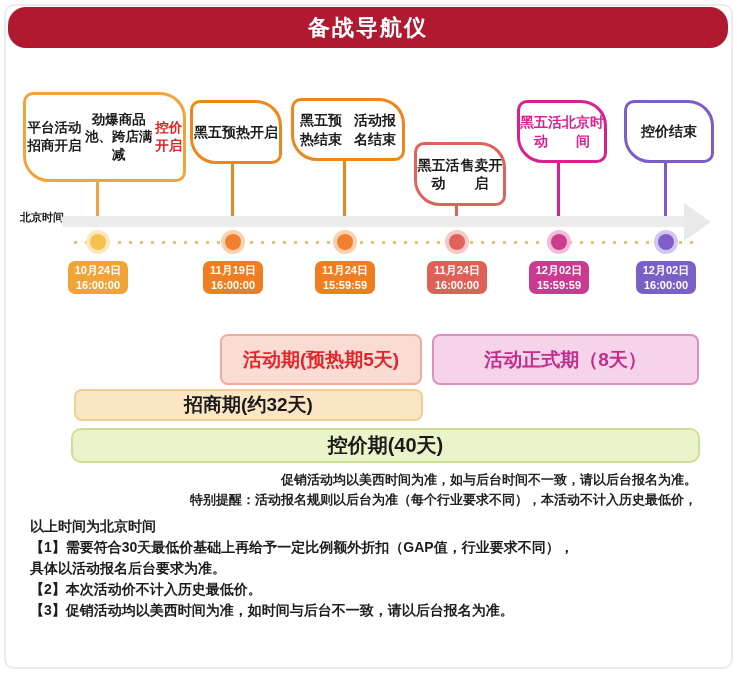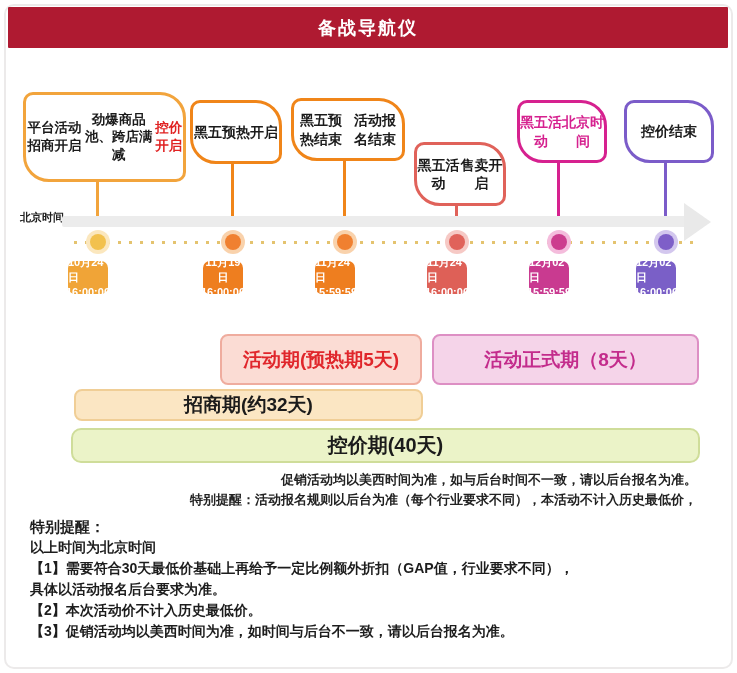--- a/index.html
+++ b/index.html
@@ -1,21 +1,21 @@
 <!DOCTYPE html>
 <html><head>
 <meta charset="utf-8">
 <style>
   html,body{margin:0;padding:0;background:#fff;}
   body{width:737px;height:673px;position:relative;overflow:hidden;
        font-family:"Liberation Sans","DejaVu Sans",sans-serif;}
   .stage{position:absolute;inset:0;}
   .frame{position:absolute;inset:4px;border:2px solid #ECEAEA;border-radius:10px;background:#fff;}
-  .title-bar{position:absolute;left:8px;top:7px;right:9px;height:41px;border-radius:1px;
-       background:var(--c,#AF1A31);color:#fff;font-weight:bold;font-size:18px;
+  .title-bar{position:absolute;left:8px;top:7px;right:9px;height:41px;border-radius:18px;
+       background:var(--c,#AF1A31);color:#fff;font-weight:bold;font-size:22px;
        display:flex;align-items:center;justify-content:center;letter-spacing:2px;}
   
   .callout{position:absolute;background:#fff;border:3px solid var(--c);
        border-radius:10px 26px 10px 26px;display:flex;flex-direction:row;
        justify-content:center;align-items:center;text-align:center;
        font-weight:bold;font-size:14px;line-height:1.3;color:var(--tc,#1b1b1b);z-index:3;}
   .c0{left:23px;top:92px;width:157px;height:84px;font-size:13.5px;}
   .c1{left:190px;top:100px;width:86px;height:58px;}
   .c2{left:291px;top:98px;width:108px;height:57px;}
   .c3{left:414px;top:142px;width:86px;height:58px;}
@@ -37,21 +37,21 @@
   .arrowhead{position:absolute;left:684px;top:203px;width:0;height:0;z-index:2;
        border-left:27px solid var(--c,#E9E9E9);border-top:19px solid transparent;border-bottom:19px solid transparent;}
   .dotline{position:absolute;left:70px;top:240px;width:630px;height:5px;z-index:1;
        background-image:radial-gradient(circle,var(--c,#E4C36F) 1.6px,transparent 1.9px);
        background-size:11px 5px;background-repeat:repeat-x;}
   .dot{position:absolute;top:230px;width:24px;height:24px;border-radius:50%;
        background:var(--h);z-index:2;}
   .dot::after{content:"";position:absolute;inset:4px;border-radius:50%;background:var(--d);}
   .d0{left:86px;} .d1{left:221px;} .d2{left:333px;} .d3{left:445px;} .d4{left:547px;} .d5{left:654px;}
   
-  .badge{position:absolute;top:261px;width:40px;height:33px;border-radius:7px;
+  .badge{position:absolute;top:261px;width:60px;height:33px;border-radius:7px;
        background:var(--c);color:#fff;font-weight:bold;font-size:11px;line-height:15px;
        display:flex;flex-direction:column;align-items:center;justify-content:center;z-index:2;}
   .b0{left:68px;} .b1{left:203px;text-align:center;} .b2{left:315px;} .b3{left:427px;} .b4{left:529px;} .b5{left:636px;}
   
   .period{position:absolute;border:2px solid var(--bd);background:var(--bg);
        color:var(--tc,#1b1b1b);display:flex;align-items:center;justify-content:center;
        border-radius:8px;box-sizing:border-box;}
   .p0{left:220px;top:334px;width:202px;height:51px;font-size:19px;font-weight:bold;}
   .p1{left:432px;top:334px;width:267px;height:51px;font-size:19px;font-weight:bold;}
   .p2{left:74px;top:389px;width:349px;height:32px;font-size:19px;font-weight:600;}
@@ -146,20 +146,19 @@
   <div class="period p1" style="--bg: #F5D4E9; --bd: #DD8FC4; --tc: #C32C8C;">活动正式期（8天）</div>
   <div class="period p2" style="--bg: #FBE6C3; --bd: #F0CE96; --tc: #1b1b1b;">招商期(约32天)</div>
   <div class="period p3" style="--bg: #EBF3C8; --bd: #CFDD9A; --tc: #1b1b1b;">控价期(40天)</div>
 
   <div class="side-note">
     <div>促销活动均以美西时间为准，如与后台时间不一致，请以后台报名为准。</div>
     <div>特别提醒：活动报名规则以后台为准（每个行业要求不同），本活动不计入历史最低价，</div>
   </div>
 
   <div class="footer">
-    <div class="footer-heading">特别提醒：</div>
     <div class="footer-line">以上时间为北京时间</div>
     <div class="footer-line">【1】需要符合30天最低价基础上再给予一定比例额外折扣（GAP值，行业要求不同），</div>
     <div class="footer-line">具体以活动报名后台要求为准。</div>
     <div class="footer-line">【2】本次活动价不计入历史最低价。</div>
     <div class="footer-line">【3】促销活动均以美西时间为准，如时间与后台不一致，请以后台报名为准。</div>
   </div>
 </div>
 
 </body></html>

